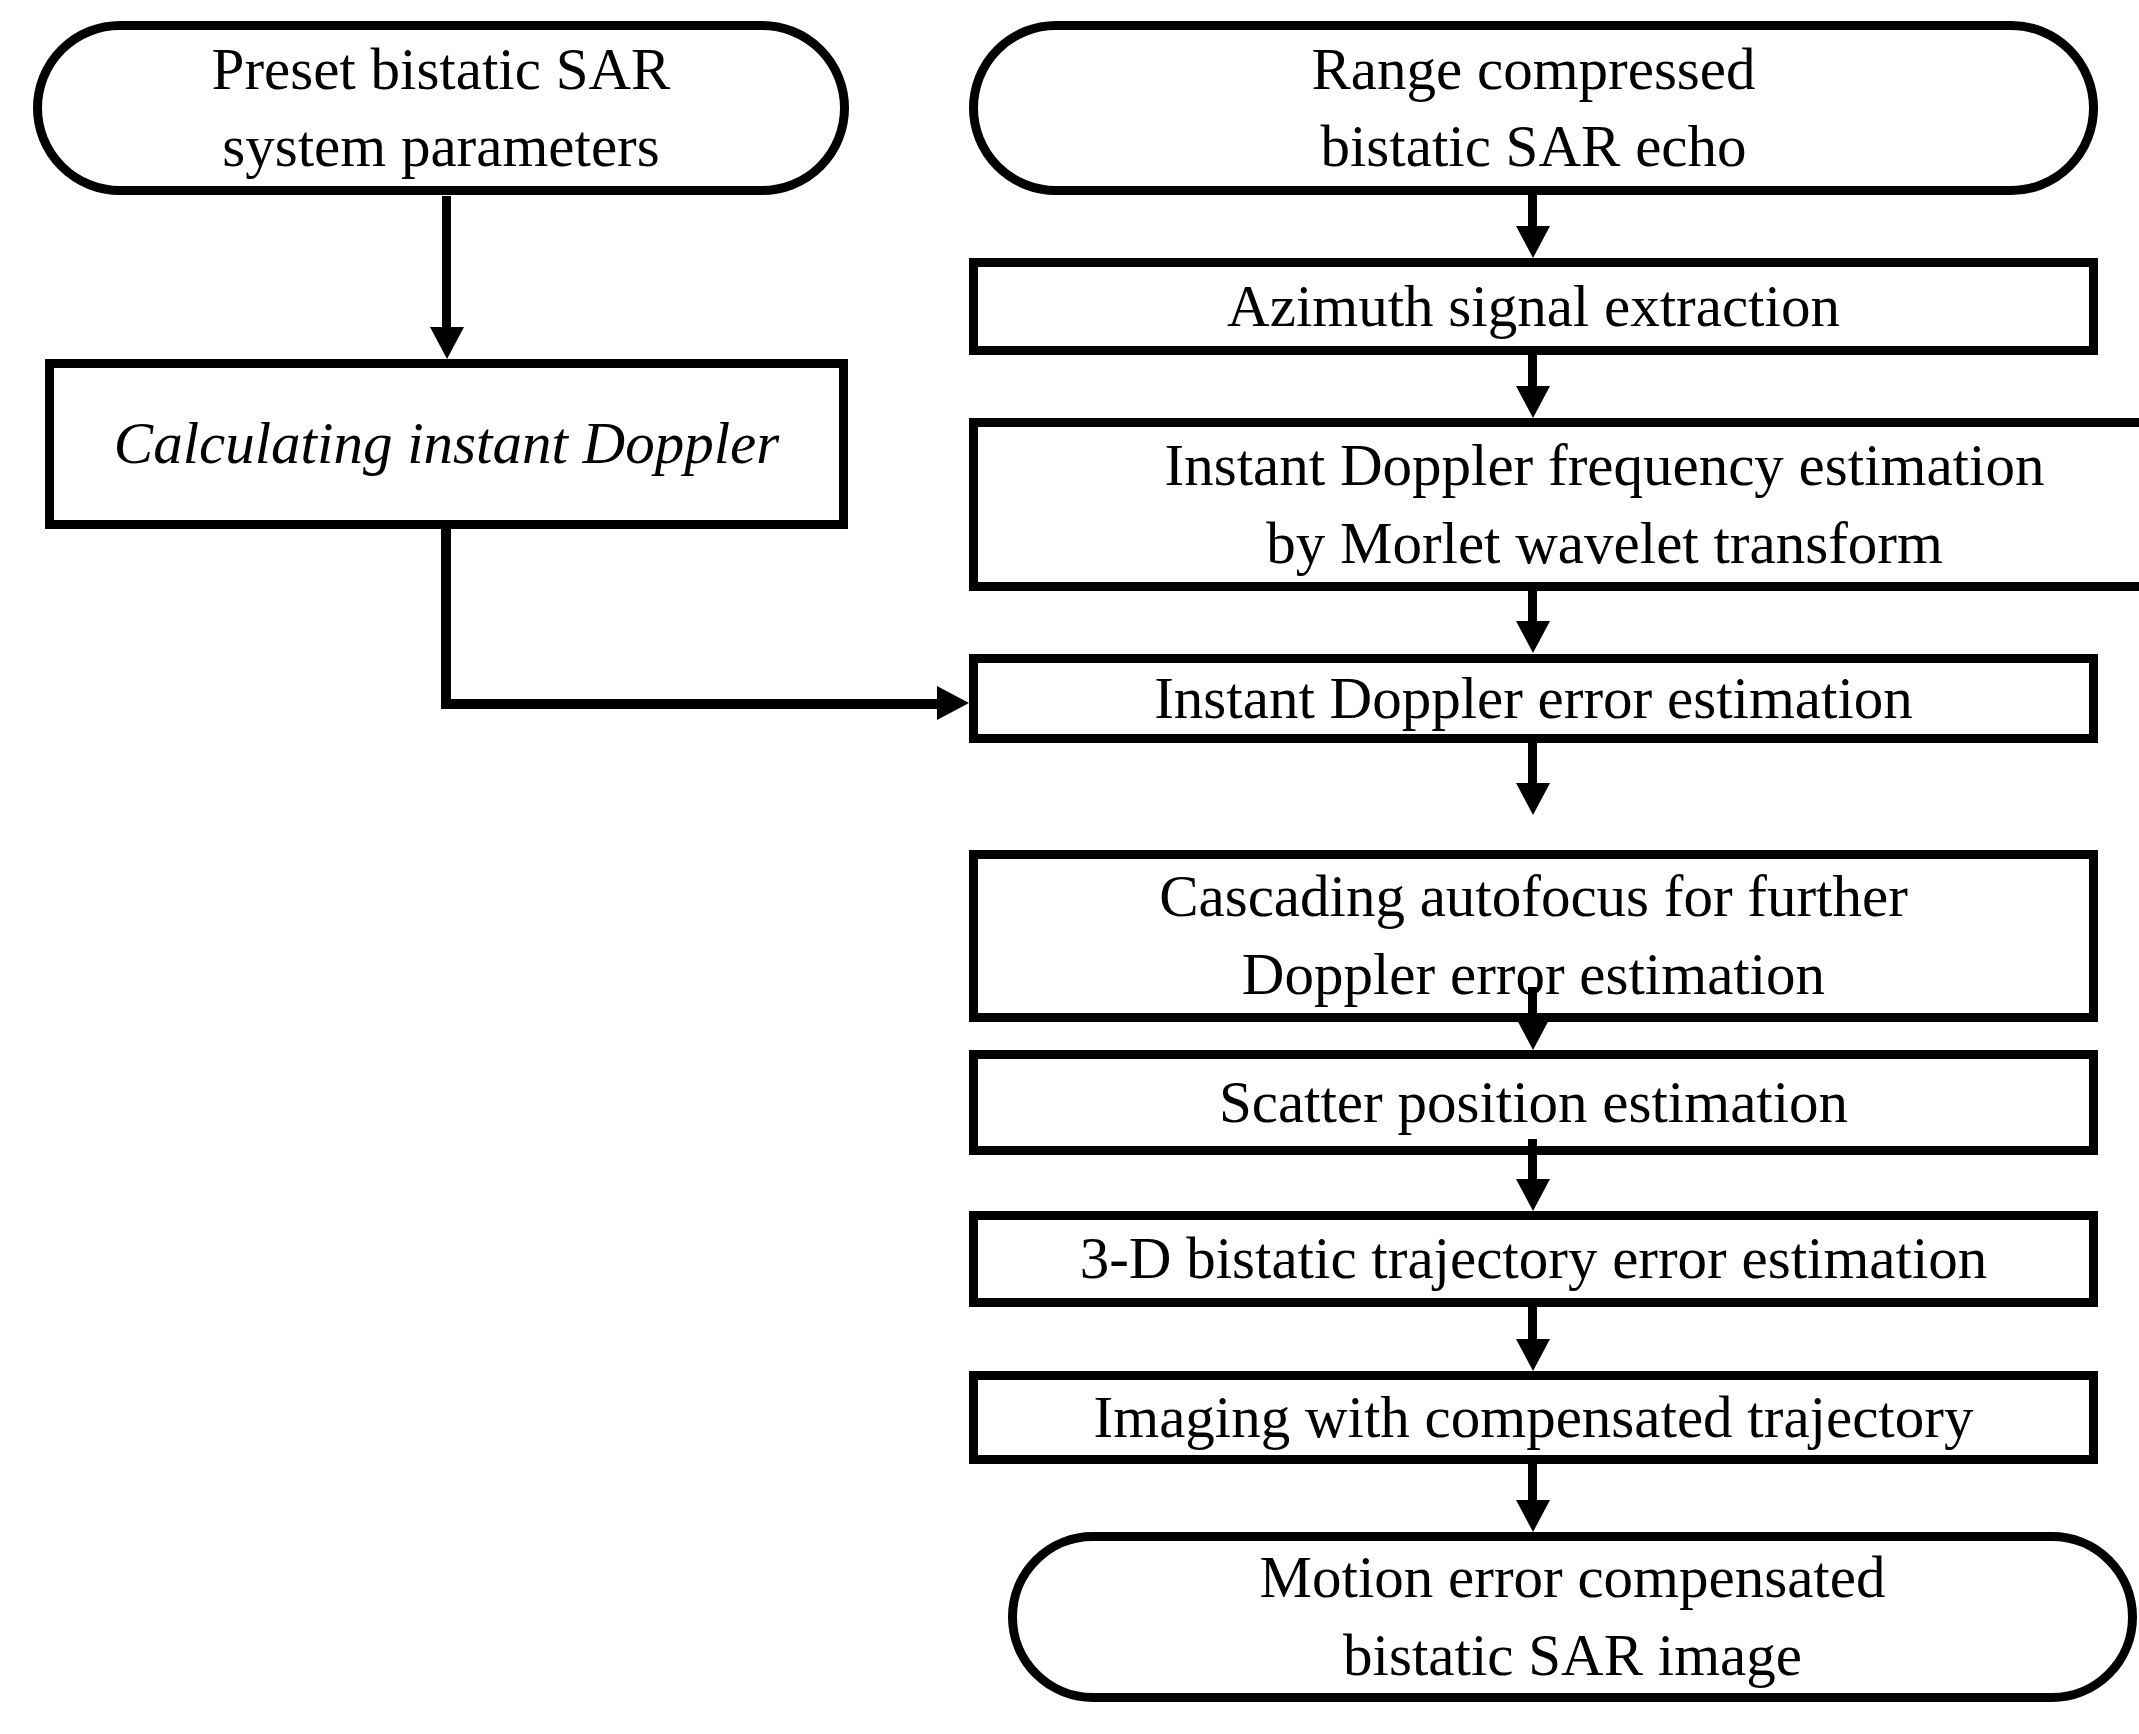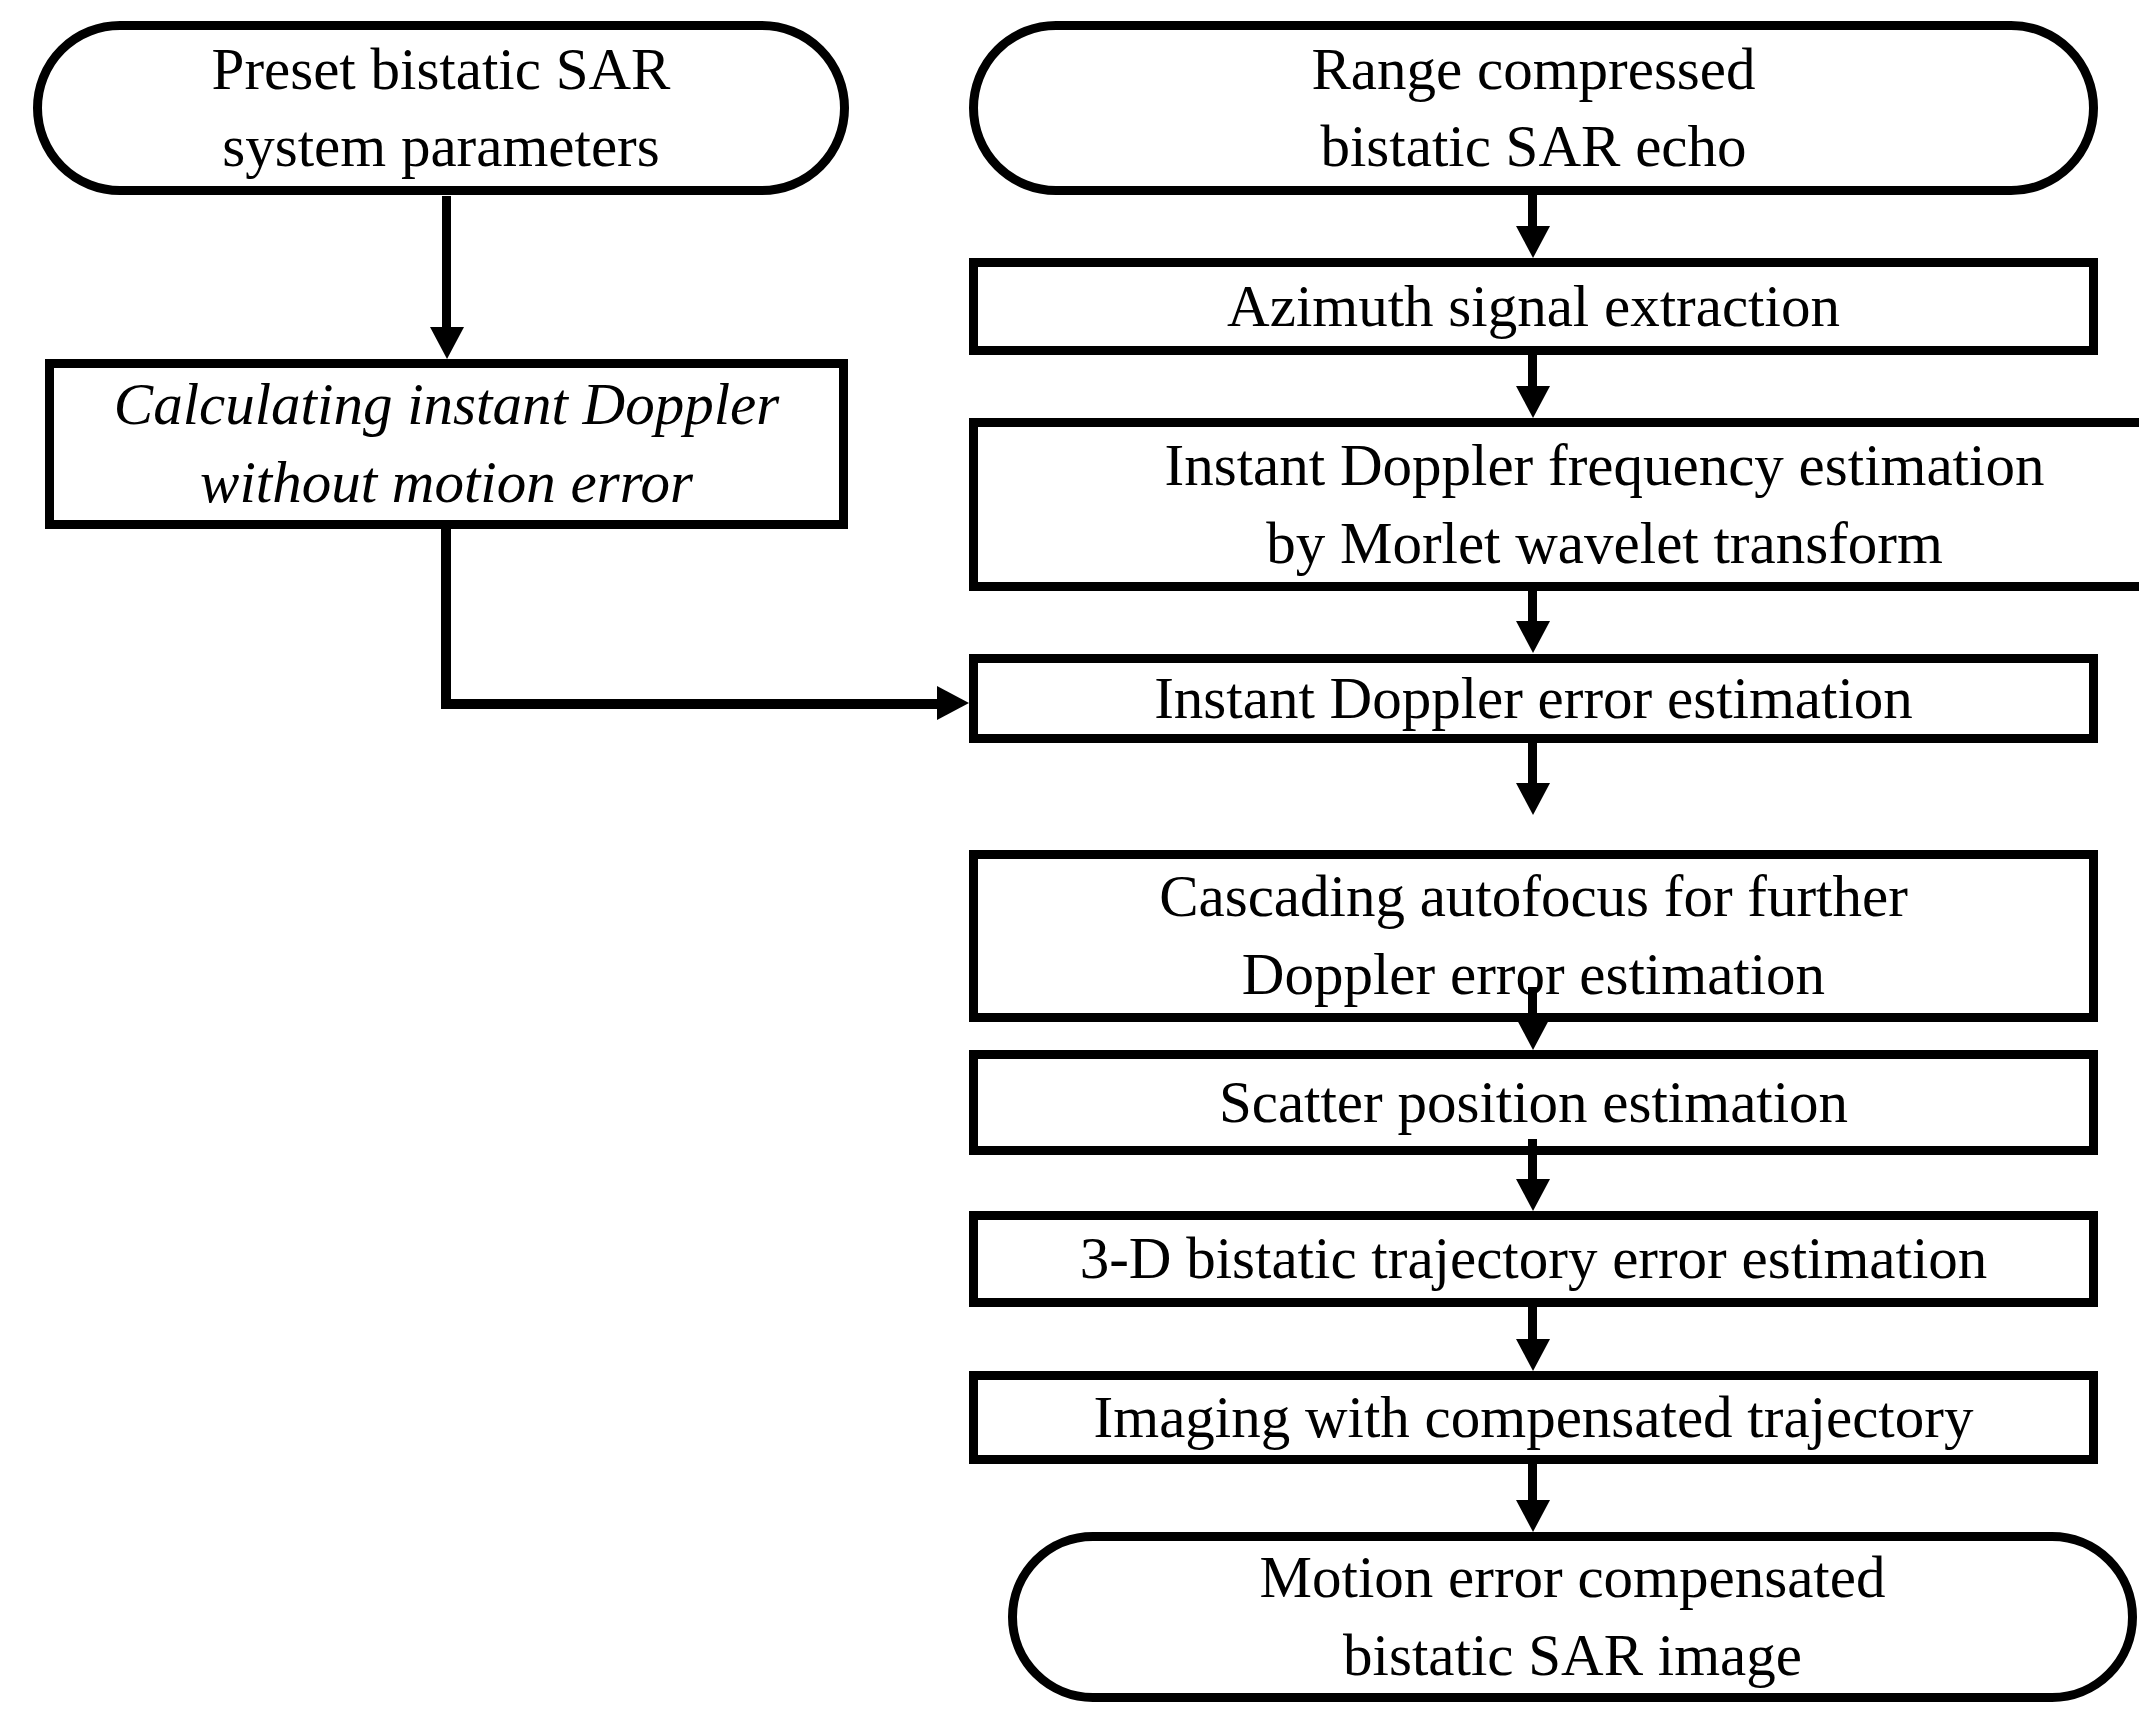--- a/index.html
+++ b/index.html
@@ -56,21 +56,20 @@
 
 <div id="canvas">
 
   <div class="node pill" style="left:33px; top:21.4px; width:816px; height:174px;">
     <span class="nline">Preset bistatic SAR</span>
     <span class="nline">system parameters</span>
   </div>
 
   <div class="node" style="left:45px; top:359px; width:803px; height:170px;font-style:italic;">
     <span class="nline">Calculating instant Doppler</span>
-    <span class="nline">without motion error</span>
   </div>
 
   <div class="node pill" style="left:969px; top:21.4px; width:1129px; height:174px;">
     <span class="nline">Range compressed</span>
     <span class="nline">bistatic SAR echo</span>
   </div>
 
   <div class="node" style="left:969px; top:258px; width:1129px; height:97px;">
     <span class="nline">Azimuth signal extraction</span>
   </div>

